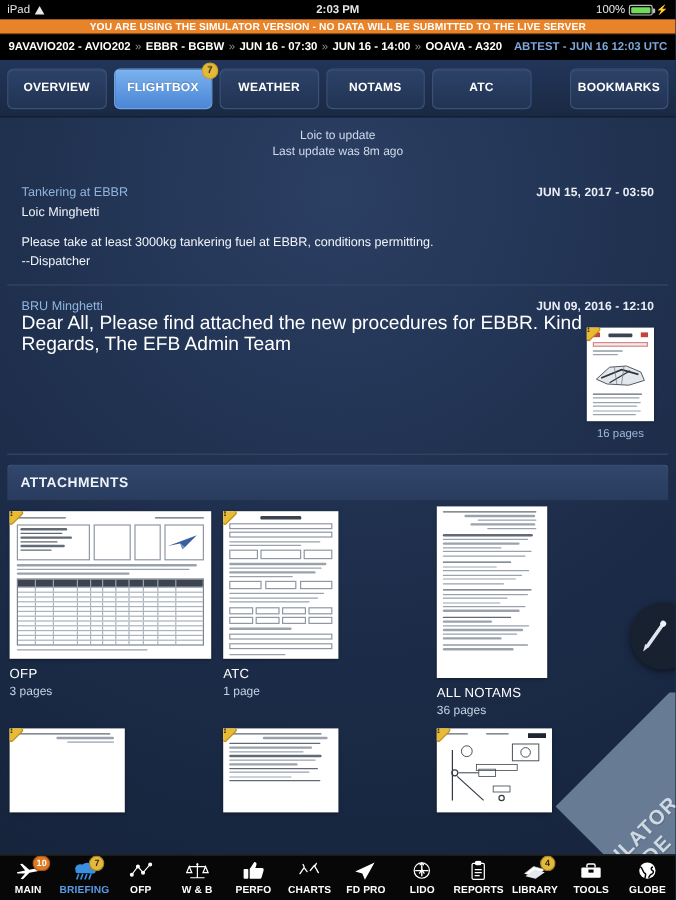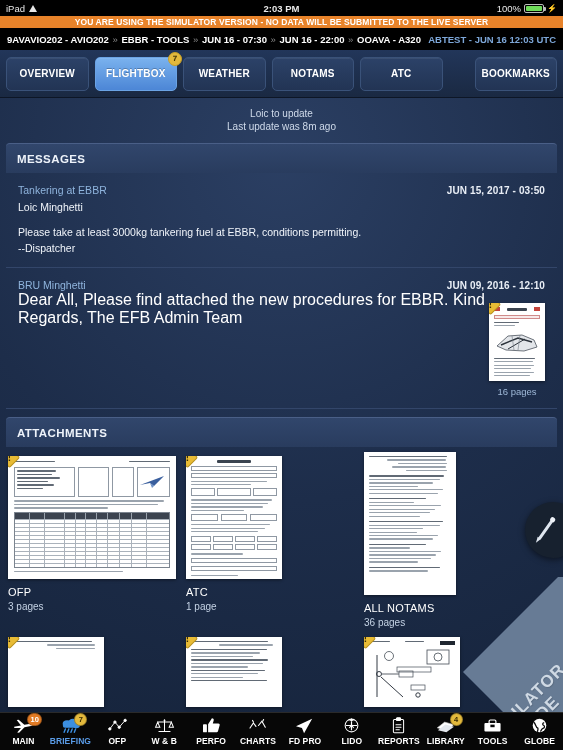--- a/index.html
+++ b/index.html
@@ -254,25 +254,25 @@
       <span class="bolt">⚡</span>
     </div>
   </div>
 
   <div class="simbar">YOU ARE USING THE SIMULATOR VERSION - NO DATA WILL BE SUBMITTED TO THE LIVE SERVER</div>
 
   <div class="flightbar">
     <div class="fl-left">
       <span>9AVAVIO202 - AVIO202</span>
       <span class="sep">»</span>
-      <span>EBBR - TOOLS</span>
+      <span>EBBR - BGBW</span>
       <span class="sep">»</span>
       <span>JUN 16 - 07:30</span>
       <span class="sep">»</span>
-      <span>JUN 16 - 22:00</span>
+      <span>JUN 16 - 14:00</span>
       <span class="sep">»</span>
       <span>OOAVA - A320</span>
     </div>
     <div class="fl-right">ABTEST - JUN 16 12:03 UTC</div>
   </div>
 
   <div class="tabbar">
     <div class="tab">
       <span>OVERVIEW</span>
     </div>
@@ -294,21 +294,20 @@
     </div>
   </div>
 
   <div class="content">
 
     <div class="pull">
       <div>Loic to update</div>
       <div>Last update was 8m ago</div>
     </div>
 
-    <div class="section-head">MESSAGES</div>
     <div class="panel">
 
       <div class="msg">
         <div class="msg-top">
           <span class="msg-title">Tankering at EBBR</span>
           <span class="msg-date">JUN 15, 2017 - 03:50</span>
         </div>
         <div class="msg-from">Loic Minghetti</div>
         <div class="msg-body">Please take at least 3000kg tankering fuel at EBBR, conditions permitting.
 --Dispatcher</div>

